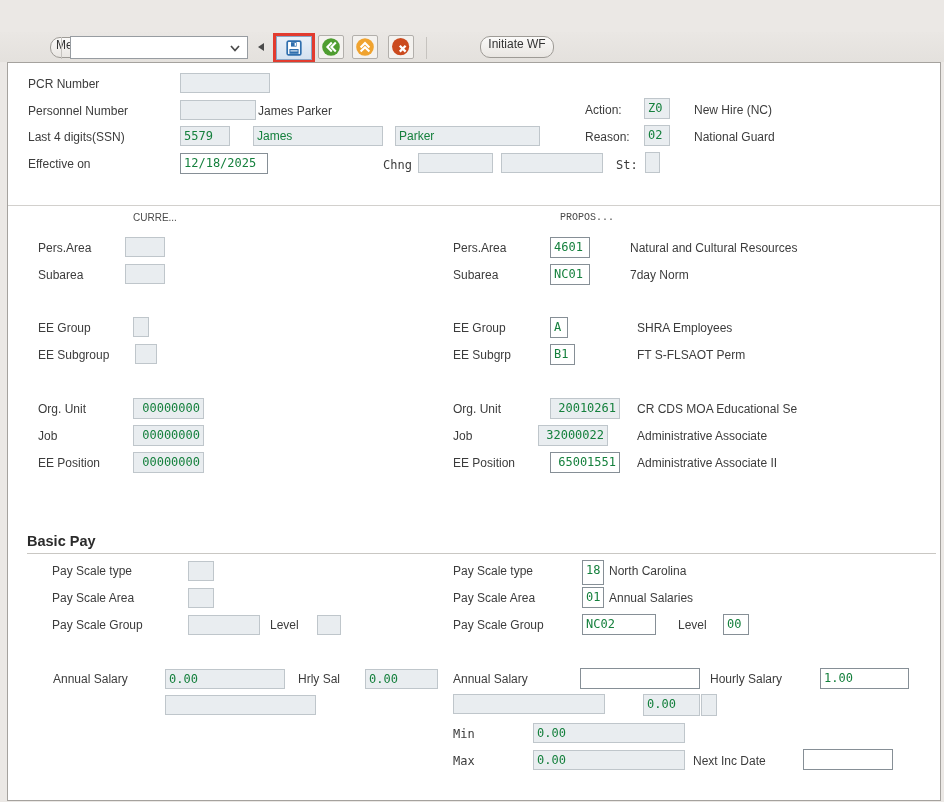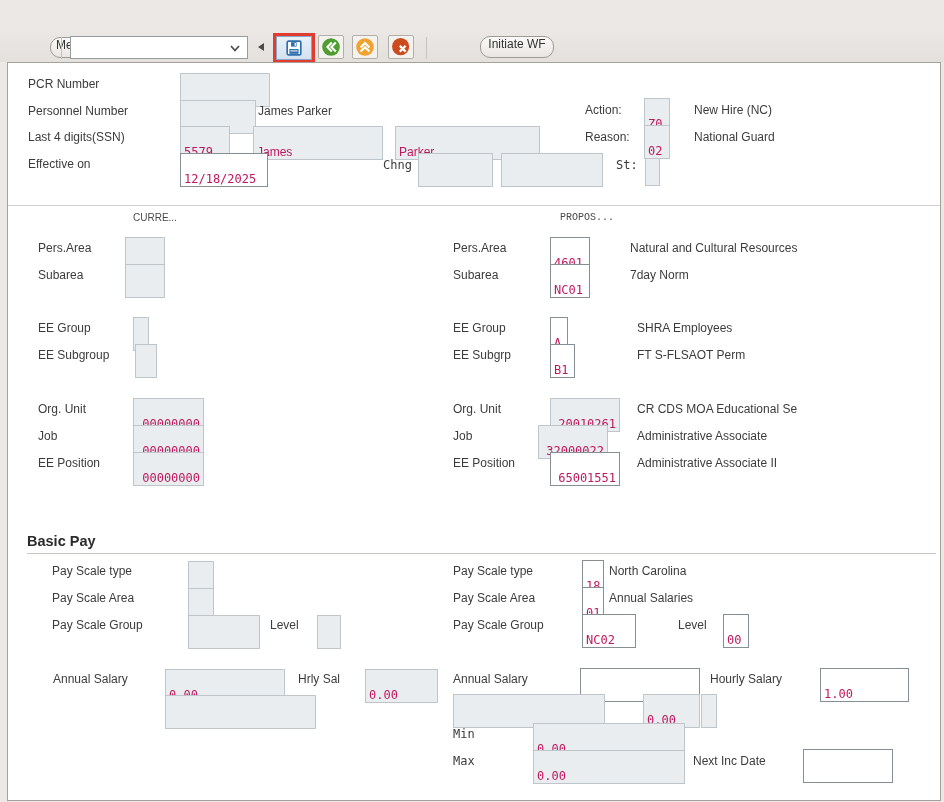--- a/index.html
+++ b/index.html
@@ -47,21 +47,21 @@
 
   .frame { position:absolute; left:7px; top:62px; width:934px; height:739px;
     background:#fff; border:1px solid #a5a29e; }
 
   .lbl  { position:absolute; font-size:12px; color:#3c3c3c; white-space:nowrap; }
   .lblm { position:absolute; font-family:"DejaVu Sans Mono", monospace; font-size:12px; color:#3c3c3c; white-space:nowrap; }
   .txt  { position:absolute; font-size:12px; color:#3c3c3c; white-space:nowrap; }
   .hdr  { position:absolute; font-size:10px; color:#4a4a4a; white-space:nowrap; }
 
   .fld { position:absolute; height:20px; font-size:12px; line-height:18px;
-    padding:16px 3px; white-space:nowrap; overflow:hidden; color:#be185d; }
+    padding:0 3px; white-space:nowrap; overflow:hidden; color:#15803d; }
   .fld.g { background:#e9edf0; border:1px solid #bfc6cb; }
   .fld.w { background:#ffffff; border:1px solid #868f96; }
   .mono { font-family:"DejaVu Sans Mono", monospace; }
   .ra { text-align:right; }
 
   .hline { position:absolute; height:1px; background:#d2d0cd; }
   .secline { position:absolute; height:1px; background:#c9c7c3; }
   .sechdr { position:absolute; font-size:14.5px; font-weight:bold; color:#2b2b2b; }
 </style>
 </head>
@@ -213,21 +213,21 @@
   <div class="fld g" style="left:188px;top:588px;width:26px;"></div>
   <div class="lbl" style="left:453px;top:591px;">Pay Scale Area</div>
   <div class="fld w mono" style="left:582px;top:587px;width:22px;height:21px;">01</div>
   <div class="txt" style="left:609px;top:591px;">Annual Salaries</div>
 
   <div class="lbl" style="left:52px;top:618px;">Pay Scale Group</div>
   <div class="fld g" style="left:188px;top:615px;width:72px;"></div>
   <div class="lbl" style="left:270px;top:618px;">Level</div>
   <div class="fld g" style="left:317px;top:615px;width:24px;"></div>
   <div class="lbl" style="left:453px;top:618px;">Pay Scale Group</div>
-  <div class="fld w mono" style="left:582px;top:614px;width:54px;height:21px;">NC02</div>
+  <div class="fld w mono" style="left:582px;top:614px;width:74px;height:21px;">NC02</div>
   <div class="lbl" style="left:678px;top:618px;">Level</div>
   <div class="fld w mono" style="left:723px;top:614px;width:26px;height:21px;">00</div>
 
   <div class="lbl" style="left:53px;top:672px;">Annual Salary</div>
   <div class="fld g mono" style="left:165px;top:669px;width:120px;">0.00</div>
   <div class="lbl" style="left:298px;top:672px;">Hrly Sal</div>
   <div class="fld g mono" style="left:365px;top:669px;width:73px;">0.00</div>
   <div class="lbl" style="left:453px;top:672px;">Annual Salary</div>
   <div class="fld w mono" style="left:580px;top:668px;width:120px;height:21px;"></div>
   <div class="lbl" style="left:710px;top:672px;">Hourly Salary</div>

